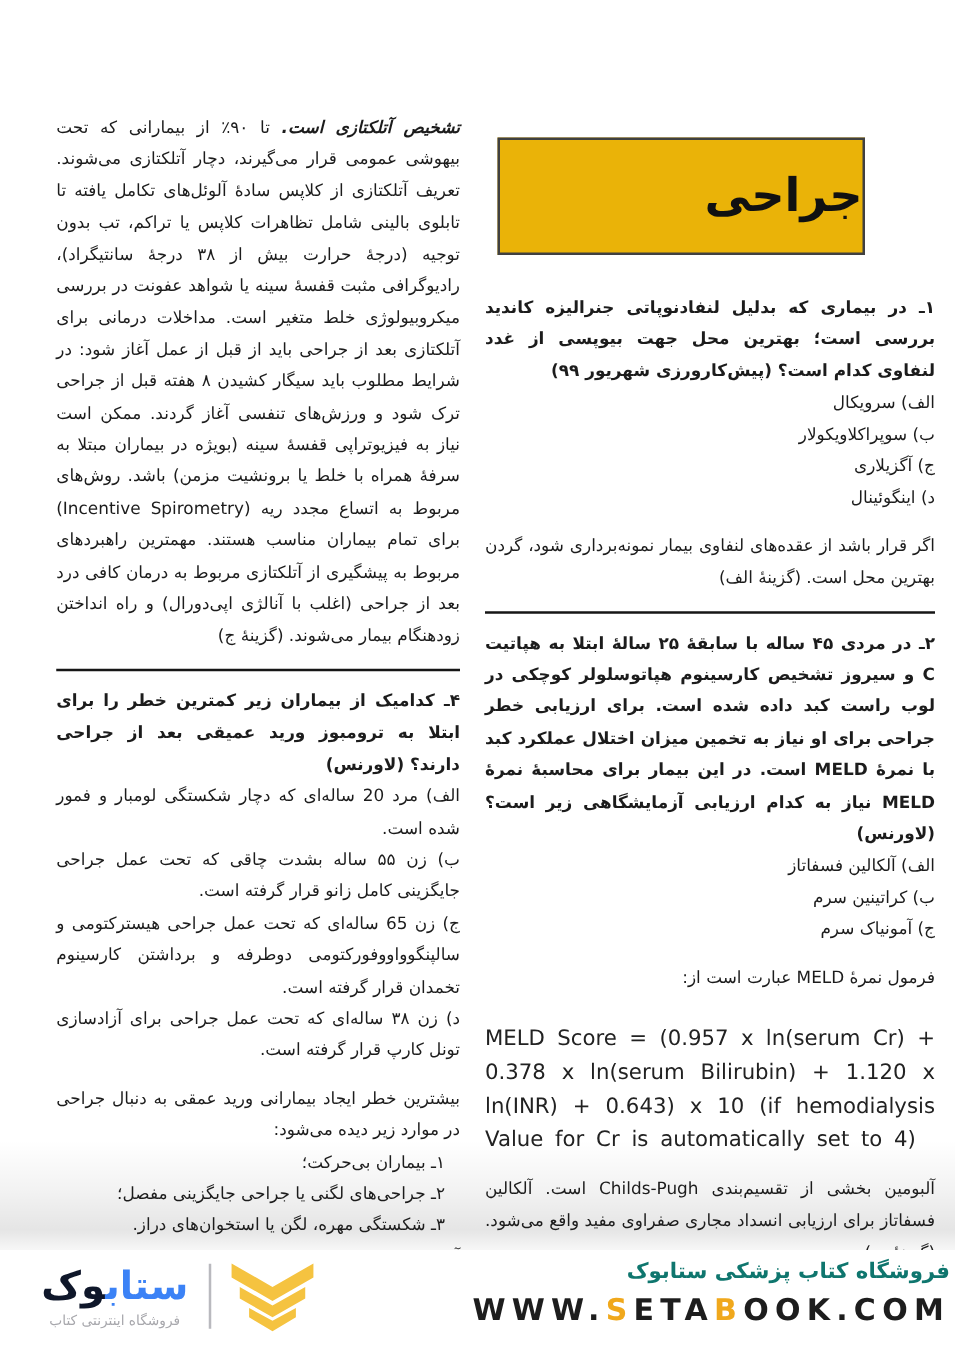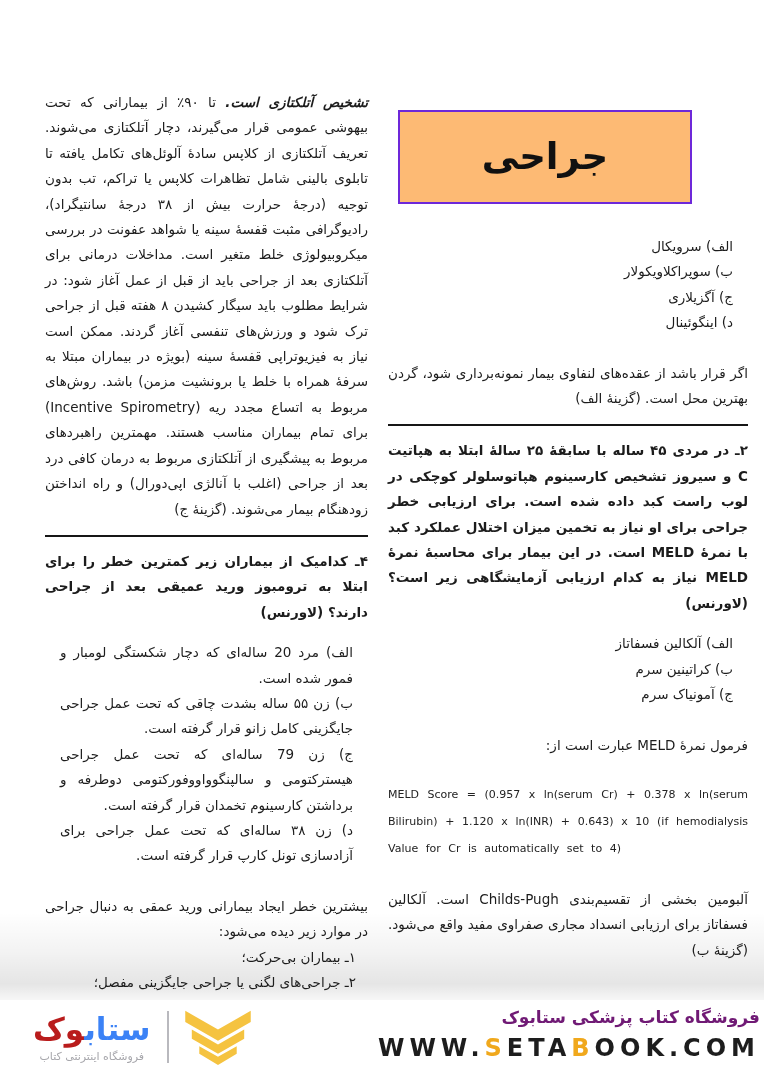--- a/index.html
+++ b/index.html
@@ -14,64 +14,65 @@
     pointer-events:none;
   }
   .col {
     position:absolute; z-index:1; direction:rtl; text-align:justify;
     font-size:13.5px; line-height:25.4px;
   }
   .col-left  { left:45px;  top:90px;  width:323px; }
   .col-right { left:388px; top:110px; width:360px; }
   .section-box {
     box-sizing:border-box; width:294px; margin:0 56px 30px 10px; height:94px;
-    background:#fdba74; border:2px solid #6d28d9;
-    display:flex; align-items:center; justify-content:center;
+    background:#eab308; border:2px solid #404040;
+    display:flex; align-items:center; justify-content:flex-start;
   }
   .section-box span { font-size:37px; font-weight:700; color:#111; }
   p { margin:0; }
   .q { font-weight:700; }
-  .opts { margin:15px; }
+  .opts { margin:0; }
   .opt { text-align:justify; }
-  .ans { margin-top:25px; }
+  .ans { margin-top:13px; }
   .ans .li { padding-right:12px; }
   .lead { font-weight:700; font-style:italic; }
   .rule {
     border:none; border-top:2px solid #161616;
     margin:13px 0 12px 0; width:100%;
   }
   .formula {
     direction:ltr; text-align:justify; margin-top:23px;
-    font-size:11px; line-height:27px; word-spacing:4px; color:#222;
+    font-size:17px; line-height:27px; word-spacing:4px; color:#222;
   }
   
   .footer { position:absolute; left:0; top:1000px; width:764px; height:80px; background:#fff; z-index:2; }
   .brand { position:absolute; left:33px; top:8px; display:flex; align-items:center; }
   .brand-text { direction:rtl; text-align:center; }
   .wordmark { font-size:31px; font-weight:700; line-height:34px; letter-spacing:0.5px; }
-  .wm-y { color:#3b82f6; } .wm-g { color:#b91c1c; }
+  .wm-y { color:#3b82f6; } .wm-g { color:#0f172a; }
   .tagline { font-size:11px; color:#A7A7AC; margin-top:4px; }
   .brand-divider { width:2px; height:52px; background:#B9B9BE; margin:0 12px 0 16px; }
   .emblem { width:74px; height:58px; }
   .footer-right { position:absolute; right:4px; top:4px; text-align:right; }
-  .store-title { direction:rtl; font-size:17px; font-weight:700; color:#701a75; padding-left:12px; line-height:26px; }
+  .store-title { direction:rtl; font-size:17px; font-weight:700; color:#0f766e; padding-left:12px; line-height:26px; }
   .url { font-size:24px; font-weight:700; letter-spacing:5px; color:#1d1d1d; margin-top:4px; white-space:nowrap; }
   .url .y { color:#F0A81C; }
 </style>
 </head>
 <body>
 
 <div class="page">
   <div class="scan-shade"></div>
 
   <div class="col col-right">
     <div class="section-box">
       <span>جراحی</span>
     </div>
 
+    <p class="q">۱ـ در بیماری که بدلیل لنفادنوپاتی جنرالیزه کاندید بررسی است؛ بهترین محل جهت بیوپسی از غدد لنفاوی کدام است؟ (پیش‌کارورزی شهریور ۹۹)</p>
     <div class="opts">
       <div class="opt">الف) سرویکال</div>
       <div class="opt">ب) سوپراکلاویکولار</div>
       <div class="opt">ج) آگزیلاری</div>
       <div class="opt">د) اینگوئینال</div>
     </div>
     <p class="ans">اگر قرار باشد از عقده‌های لنفاوی بیمار نمونه‌برداری شود، گردن بهترین محل است. (گزینۀ الف)</p>
 
     <hr class="rule">
 
@@ -89,21 +90,21 @@
 
   <div class="col col-left">
     <p><span class="lead">تشخیص آتلکتازی است.</span><span> تا ۹۰٪ از بیمارانی که تحت بیهوشی عمومی قرار می‌گیرند، دچار آتلکتازی می‌شوند. تعریف آتلکتازی از کلاپس سادۀ آلوئل‌های تکامل یافته تا تابلوی بالینی شامل تظاهرات کلاپس یا تراکم، تب بدون توجیه (درجۀ حرارت بیش از ۳۸ درجۀ سانتیگراد)، رادیوگرافی مثبت قفسۀ سینه یا شواهد عفونت در بررسی میکروبیولوژی خلط متغیر است. مداخلات درمانی برای آتلکتازی بعد از جراحی باید از قبل از عمل آغاز شود: در شرایط مطلوب باید سیگار کشیدن ۸ هفته قبل از جراحی ترک شود و ورزش‌های تنفسی آغاز گردند. ممکن است نیاز به فیزیوتراپی قفسۀ سینه (بویژه در بیماران مبتلا به سرفۀ همراه با خلط یا برونشیت مزمن) باشد. روش‌های مربوط به اتساع مجدد ریه (Incentive Spirometry) برای تمام بیماران مناسب هستند. مهمترین راهبردهای مربوط به پیشگیری از آتلکتازی مربوط به درمان کافی درد بعد از جراحی (اغلب با آنالژی اپی‌دورال) و راه انداختن زودهنگام بیمار می‌شوند. (گزینۀ ج)</span></p>
 
     <hr class="rule">
 
     <p class="q">۴ـ کدامیک از بیماران زیر کمترین خطر را برای ابتلا به ترومبوز ورید عمیقی بعد از جراحی دارند؟ (لاورنس)</p>
     <div class="opts">
       <div class="opt">الف) مرد 20 ساله‌ای که دچار شکستگی لومبار و فمور شده است.</div>
       <div class="opt">ب) زن ۵۵ ساله بشدت چاقی که تحت عمل جراحی جایگزینی کامل زانو قرار گرفته است.</div>
-      <div class="opt">ج) زن 79 ساله‌ای که تحت عمل جراحی هیسترکتومی و سالپنگوواووفورکتومی دوطرفه و برداشتن کارسینوم تخمدان قرار گرفته است.</div>
+      <div class="opt">ج) زن 65 ساله‌ای که تحت عمل جراحی هیسترکتومی و سالپنگوواووفورکتومی دوطرفه و برداشتن کارسینوم تخمدان قرار گرفته است.</div>
       <div class="opt">د) زن ۳۸ ساله‌ای که تحت عمل جراحی برای آزادسازی تونل کارپ قرار گرفته است.</div>
     </div>
     <div class="ans">
       <div>بیشترین خطر ایجاد بیمارانی ورید عمقی به دنبال جراحی در موارد زیر دیده می‌شود:</div>
       <div class="li">۱ـ بیماران بی‌حرکت؛</div>
       <div class="li">۲ـ جراحی‌های لگنی یا جراحی جایگزینی مفصل؛</div>
       <div class="li">۳ـ شکستگی مهره، لگن یا استخوان‌های دراز.</div>
       <div>آزاد کردن تونل کارپ سبب افزایش خطر ترومبوز ورید عمقی نمی‌شود. (گزینۀ د)</div>
     </div>
 

